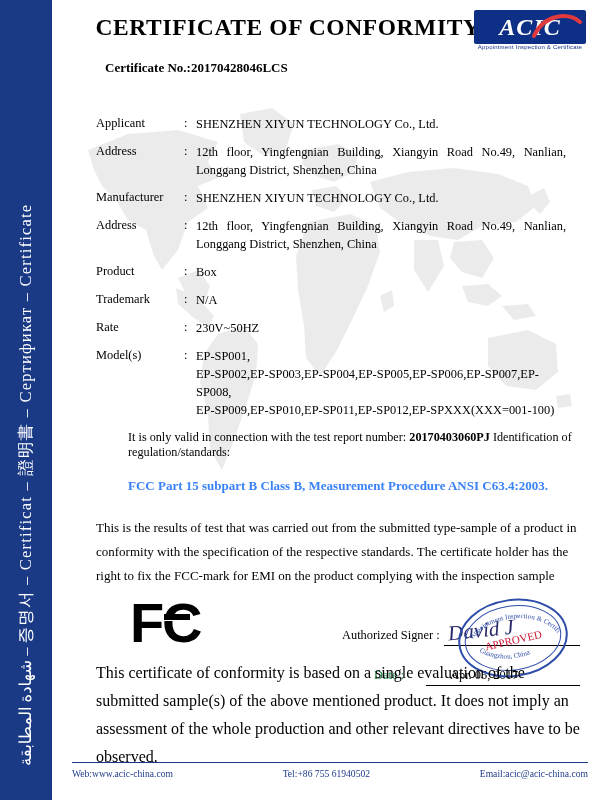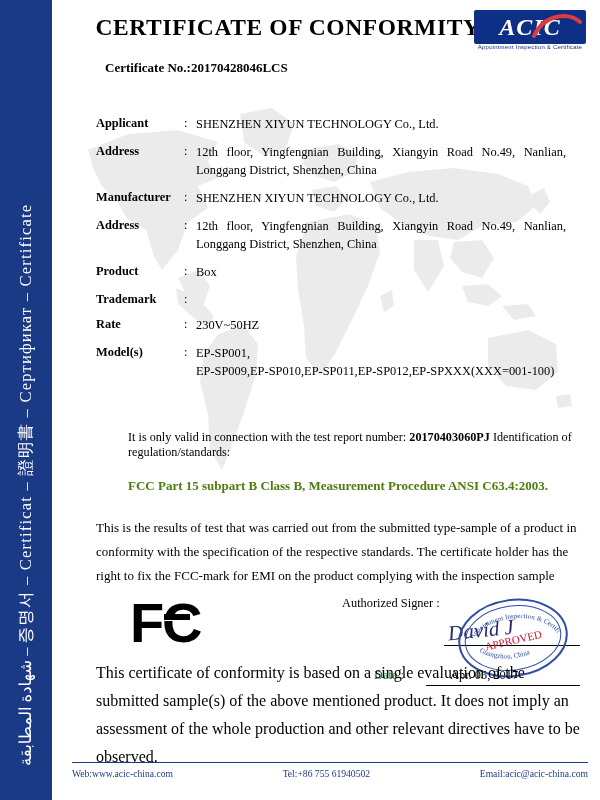--- a/index.html
+++ b/index.html
@@ -150,21 +150,21 @@
     font-size: 12.4px;
     color: #000;
   }
   .row {
     display: flex;
     align-items: flex-start;
     margin-bottom: 10px;
   }
   .row .lbl {
     width: 88px;
-    font-weight: bold;
+    font-weight: normal;
     flex: 0 0 88px;
   }
   .row .col {
     width: 12px;
     flex: 0 0 12px;
   }
   .row .val {
     flex: 1 1 auto;
     text-align: justify;
     line-height: 1.45;
@@ -182,21 +182,21 @@
   .valid-line b { font-weight: bold; }
 
   .standard-line {
     position: absolute;
     left: 44px;
     top: 478px;
     width: 484px;
     text-align: center;
     font-size: 13px;
     font-weight: bold;
-    color: #4d7c0f;
+    color: #3b82f6;
   }
 
   .para1 {
     position: absolute;
     left: 44px;
     top: 516px;
     width: 484px;
     font-size: 13px;
     line-height: 1.85;
     color: #000;
@@ -207,21 +207,21 @@
     position: absolute;
     left: 78px;
     top: 594px;
     width: 96px;
     height: 60px;
   }
 
   .signer-line {
     position: absolute;
     left: 290px;
-    top: 596px;
+    top: 628px;
     font-size: 12.4px;
     color: #000;
   }
   .signer-rule {
     position: absolute;
     left: 392px;
     top: 645px;
     width: 136px;
     border-bottom: 1px solid #000;
   }
@@ -385,33 +385,35 @@
 
       <div class="row">
         <div class="lbl">Product</div>
         <div class="col">:</div>
         <div class="val">Box</div>
       </div>
 
       <div class="row">
         <div class="lbl">Trademark</div>
         <div class="col">:</div>
+        <div class="val">N/A</div>
       </div>
 
       <div class="row">
         <div class="lbl">Rate</div>
         <div class="col">:</div>
         <div class="val">230V~50HZ</div>
       </div>
 
       <div class="row">
         <div class="lbl">Model(s)</div>
         <div class="col">:</div>
         <div class="val">
           <div>EP-SP001,</div>
+          <div>EP-SP002,EP-SP003,EP-SP004,EP-SP005,EP-SP006,EP-SP007,EP-SP008,</div>
           <div>EP-SP009,EP-SP010,EP-SP011,EP-SP012,EP-SPXXX(XXX=001-100)</div>
         </div>
       </div>
 
     </div>
 
     <div class="valid-line">
       <span>It is only valid in connection with the test report number: </span><b>20170403060PJ</b><span> Identification of regulation/standards:</span>
     </div>
 

